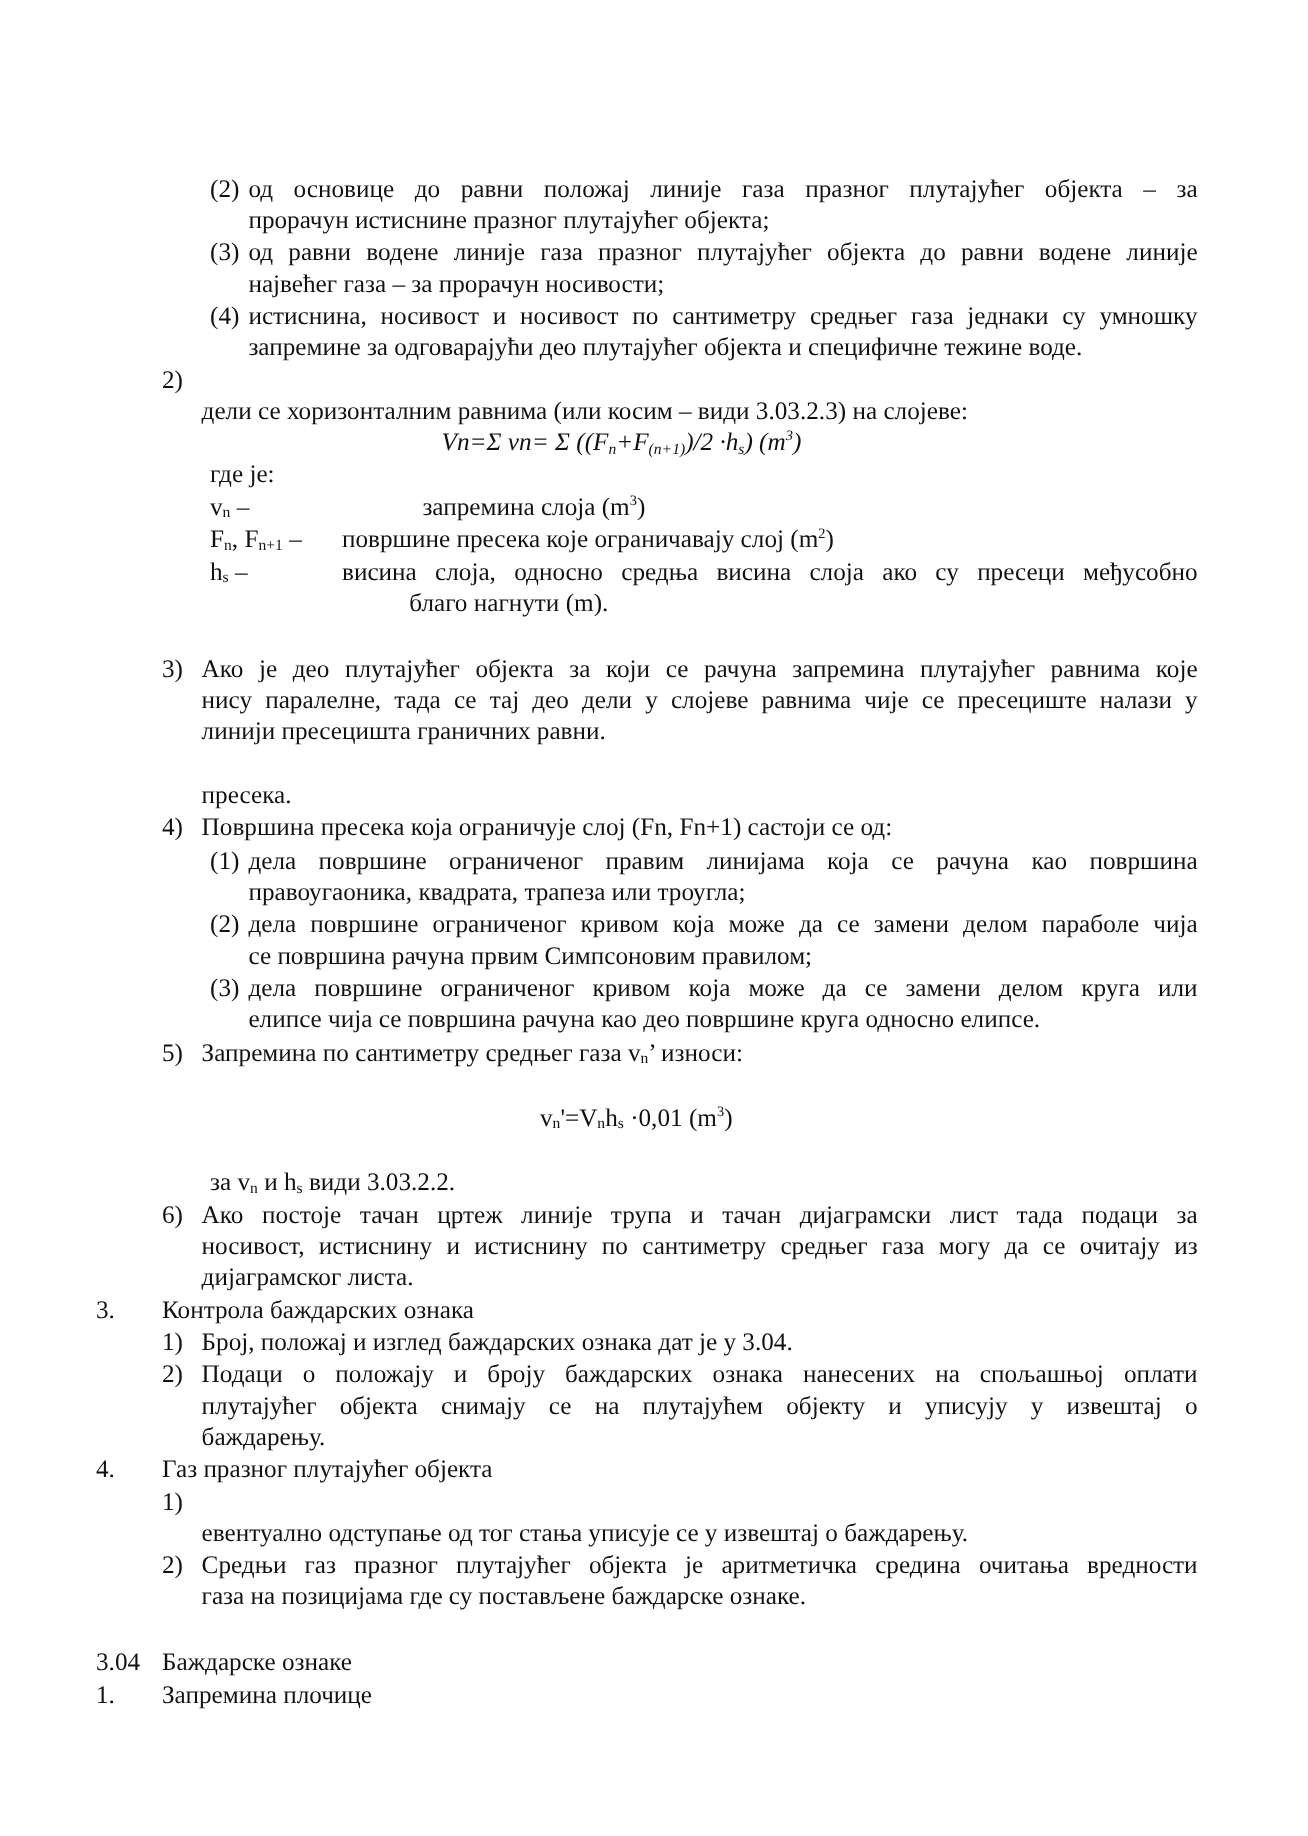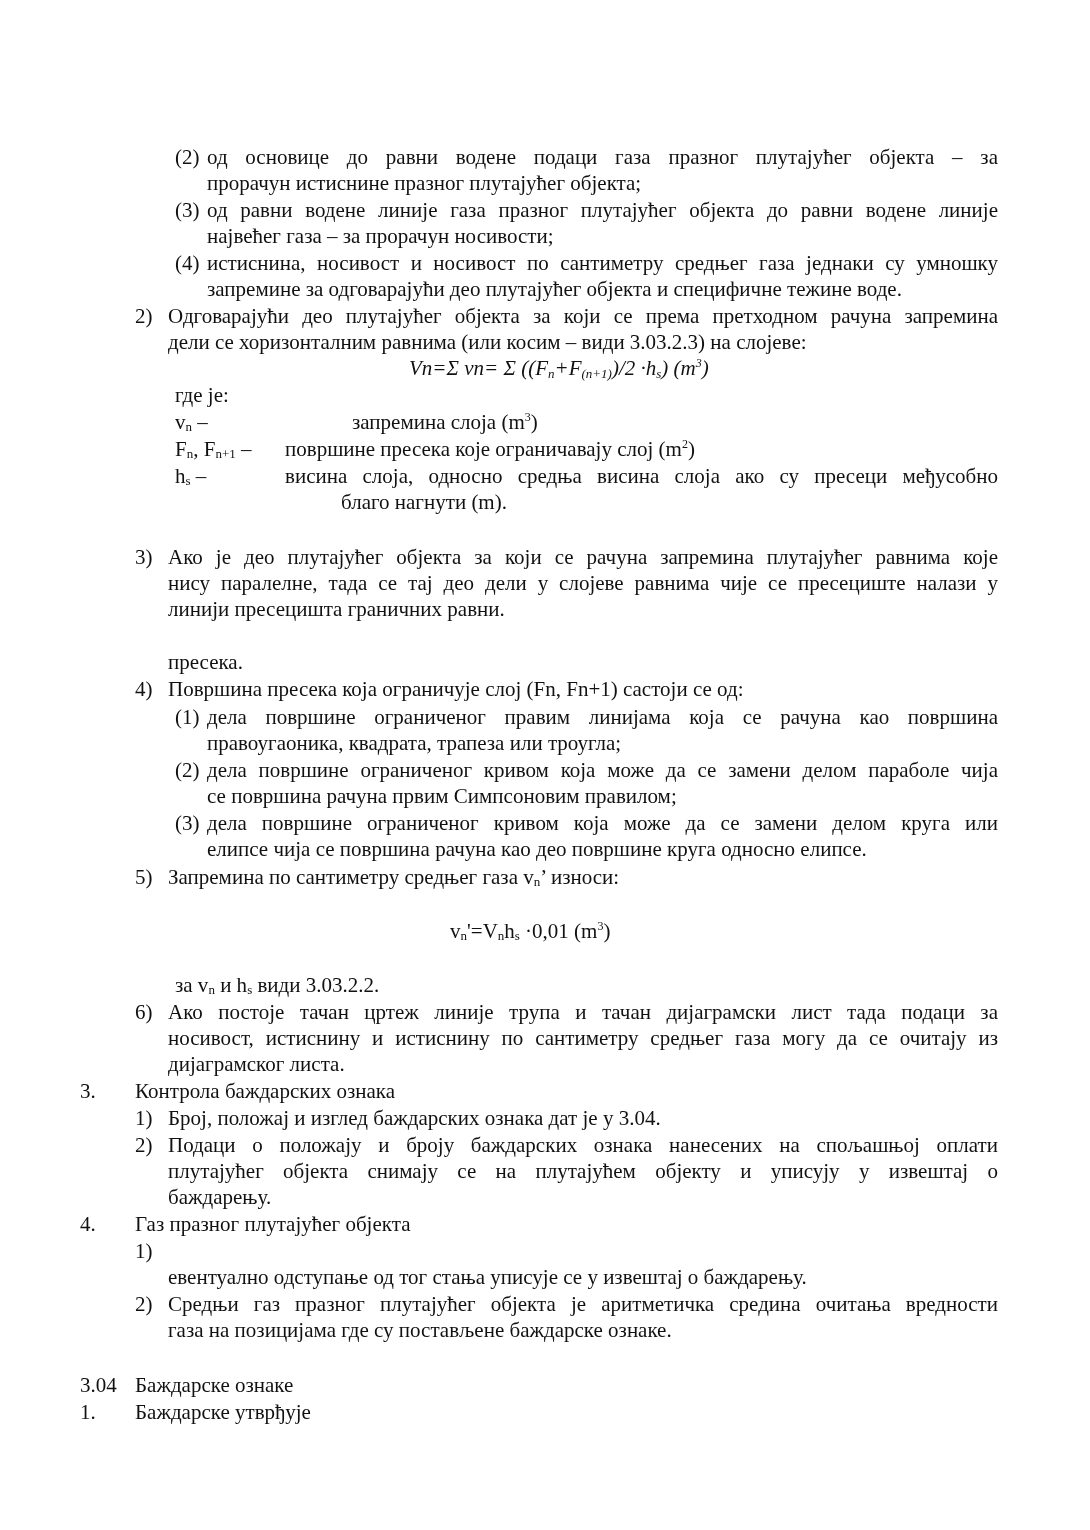--- a/index.html
+++ b/index.html
@@ -7,42 +7,41 @@
     width: 1090px; height: 1530px; position: relative; overflow: hidden;
     font-family: "Liberation Serif", "DejaVu Serif", serif;
     color: #111111; font-size: 21px;
   }
   .page { position: absolute; left: 0; top: 0; width: 1090px; height: 1530px; }
   .line { position: absolute; white-space: nowrap; line-height: 26px; }
   .just { text-align: justify; text-align-last: justify; white-space: normal; }
   .num { position: absolute; white-space: nowrap; line-height: 26px; }
   sub, .sub { font-size: 13px; vertical-align: -3px; }
   sup { font-size: 12px; vertical-align: 8px; line-height: 0; }
-  .it { font-style: italic; margin-left: 41px; }
+  .it { font-style: italic; }
   .small-sub { font-size: 13px; vertical-align: -2px; }
 </style>
 </head>
 <body>
 
 <div class="page">
 
   <div class="num" style="left:175px;top:144px">(2)</div>
-  <div class="line just" style="left:207px;top:144px;width:791px">од основице до равни водене подаци газа празног плутајућег објекта – за</div>
+  <div class="line just" style="left:207px;top:144px;width:791px">од основице до равни положај линије газа празног плутајућег објекта – за</div>
   <div class="line" style="left:207px;top:170px">прорачун истиснине празног плутајућег објекта;</div>
 
   <div class="num" style="left:175px;top:197px">(3)</div>
   <div class="line" style="left:207px;top:223px">највећег газа – за прорачун носивости;</div>
   <div class="line just" style="left:207px;top:197px;width:791px">од равни водене линије газа празног плутајућег објекта до равни водене линије</div>
 
   <div class="num" style="left:175px;top:250px">(4)</div>
   <div class="line just" style="left:207px;top:250px;width:791px">истиснина, носивост и носивост по сантиметру средњег газа једнаки су умношку</div>
   <div class="line" style="left:207px;top:276px">запремине за одговарајући део плутајућег објекта и специфичне тежине воде.</div>
 
   <div class="num" style="left:135px;top:303px">2)</div>
-  <div class="line just" style="left:168px;top:303px;width:830px">Одговарајући део плутајућег објекта за који се према претходном рачуна запремина</div>
   <div class="line" style="left:168px;top:329px">дели се хоризонталним равнима (или косим – види 3.03.2.3) на слојеве:</div>
 
   <div class="line it" style="left:368px;top:355px"><span>Vn=Σ vn= Σ ((F</span><span class="sub">n</span><span>+F</span><span class="sub">(n+1)</span><span>)/2  ·h</span><span class="sub">s</span><span>)   (m</span><sup>3</sup><span>)</span></div>
 
   <div class="line" style="left:175px;top:382px">где је:</div>
 
   <div class="line" style="left:175px;top:409px"><span>v</span><span class="small-sub">n</span><span> –</span></div>
   <div class="line" style="left:352px;top:409px"><span>запремина слоја (m</span><sup>3</sup><span>)</span></div>
 
   <div class="line" style="left:175px;top:436px"><span>F</span><span class="small-sub">n</span><span>, F</span><span class="small-sub">n+1</span><span> –</span></div>
@@ -104,15 +103,15 @@
   <div class="line" style="left:168px;top:1264px">евентуално одступање од тог стања уписује се у извештај о баждарењу.</div>
 
   <div class="num" style="left:135px;top:1291px">2)</div>
   <div class="line just" style="left:168px;top:1291px;width:830px">Средњи газ празног плутајућег објекта је аритметичка средина очитања вредности</div>
   <div class="line" style="left:168px;top:1317px">газа на позицијама где су постављене баждарске ознаке.</div>
 
   <div class="num" style="left:80px;top:1372px">3.04</div>
   <div class="line" style="left:135px;top:1372px">Баждарске ознаке</div>
 
   <div class="num" style="left:80px;top:1399px">1.</div>
-  <div class="line" style="left:135px;top:1399px">Баждарске утврђује</div>
+  <div class="line" style="left:135px;top:1399px">Запремина плочице</div>
 
 </div>
 
 </body></html>

